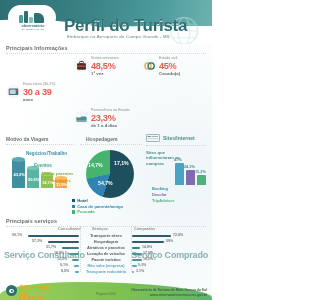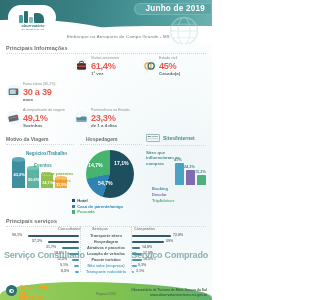--- a/index.html
+++ b/index.html
@@ -117,52 +117,52 @@
     <div class="hdr-white-swoosh2"></div>
 
     <svg class="globe" viewBox="0 0 40 40">
       <circle cx="20" cy="20" r="18" fill="none" stroke="#bfe0e0" stroke-width="2"></circle>
       <ellipse cx="20" cy="20" rx="8" ry="18" fill="none" stroke="#bfe0e0" stroke-width="1.6"></ellipse>
       <line x1="2" y1="20" x2="38" y2="20" stroke="#bfe0e0" stroke-width="1.6"></line>
       <line x1="5" y1="11" x2="35" y2="11" stroke="#bfe0e0" stroke-width="1.2"></line>
       <line x1="5" y1="29" x2="35" y2="29" stroke="#bfe0e0" stroke-width="1.2"></line>
     </svg>
 
-    <div class="date-pill">Junho de 2019</div>
 
     <div class="logo">
       <div class="logo-bubble"></div>
       <div class="logo-bars">
         <i style="left:0;width:4px;height:8px;background:#4f9ea0"></i>
         <i style="left:5px;width:4px;height:12px;background:#2e6f72"></i>
         <i style="left:10px;width:4px;height:6px;background:#7cc0bf"></i>
         <i style="left:15px;width:10px;height:10px;background:#2e6f72;border-radius:1px 6px 1px 1px"></i>
       </div>
       <div class="logo-txt">
         <span>observatório</span>
         <small>de turismo de ms</small>
       </div>
     </div>
 
+    <div class="title">Perfil do Turista</div>
     <div class="subtitle">Embarque no Aeroporto de Campo Grande - MS</div>
   </div>
 
   <div class="sect-h" style="left:6px;top:45px">Principais Informações</div>
   <div class="dotline" style="left:6px;top:53px;width:200px"></div>
 
 
   <div class="stat" style="left:74px;top:56px">
     <svg class="ico" viewBox="0 0 20 20">
       <circle cx="10" cy="10" r="9.5" fill="#f2f7f8"></circle>
       <rect x="4" y="7" width="12" height="8.5" rx="1.4" fill="#4a2f2a"></rect>
       <rect x="7.4" y="4.6" width="5.2" height="2.6" rx="1" fill="none" stroke="#4a2f2a" stroke-width="1.3"></rect>
       <rect x="4" y="10.2" width="12" height="1.3" fill="#ef5a4e"></rect>
     </svg>
     <div class="cap">Visitas anteriores</div>
-    <div class="val">61,4%</div>
+    <div class="val">48,5%</div>
     <div class="lbl">1ª vez</div>
   </div>
 
   <div class="stat" style="left:142px;top:56px">
     <svg class="ico" viewBox="0 0 20 20">
       <circle cx="10" cy="10" r="9.5" fill="#f2f7f8"></circle>
       <circle cx="8" cy="10.6" r="4.1" fill="none" stroke="#f0a73f" stroke-width="1.7"></circle>
       <circle cx="12.2" cy="10.6" r="4.1" fill="none" stroke="#2f6f72" stroke-width="1.7"></circle>
     </svg>
     <div class="cap">Estado civil</div>
@@ -177,30 +177,20 @@
       <rect x="5" y="7.3" width="8" height="6" rx=".6" fill="#bcd6dd"></rect>
       <circle cx="14.6" cy="8.6" r=".9" fill="#ef5a4e"></circle>
     </svg>
     <div class="cap">Faixa etária (30,2%)</div>
     <div class="val">30 a 39</div>
     <div class="lbl">anos</div>
   </div>
 
 
 
-  <div class="stat" style="left:6px;top:108px">
-    <svg class="ico" viewBox="0 0 20 20">
-      <circle cx="10" cy="10" r="9.5" fill="#f2f7f8"></circle>
-      <rect x="3.4" y="7.4" width="13" height="7.4" rx="1.3" fill="#5a6b72" transform="rotate(-12 10 11)"></rect>
-      <rect x="5" y="9.2" width="10" height="1.4" fill="#ef5a4e" transform="rotate(-12 10 11)"></rect>
-    </svg>
-    <div class="cap">Acompanhante de viagem</div>
-    <div class="val">49,1%</div>
-    <div class="lbl">Sozinhos</div>
-  </div>
 
   <div class="stat" style="left:74px;top:108px">
     <svg class="ico" viewBox="0 0 20 20">
       <circle cx="10" cy="10" r="9.5" fill="#f2f7f8"></circle>
       <path d="M3.2 13.6h13.6v2.2H3.2z" fill="#7f949b"></path>
       <path d="M3.2 10.4c0-1 .9-1.8 2-1.8h9.6c1.1 0 2 .8 2 1.8v3.2H3.2z" fill="#4e8e9c"></path>
       <ellipse cx="6.6" cy="8.2" rx="3" ry="1.9" fill="#ffffff"></ellipse>
     </svg>
     <div class="cap">Permanência no Estado</div>
     <div class="val">23,3%</div>

